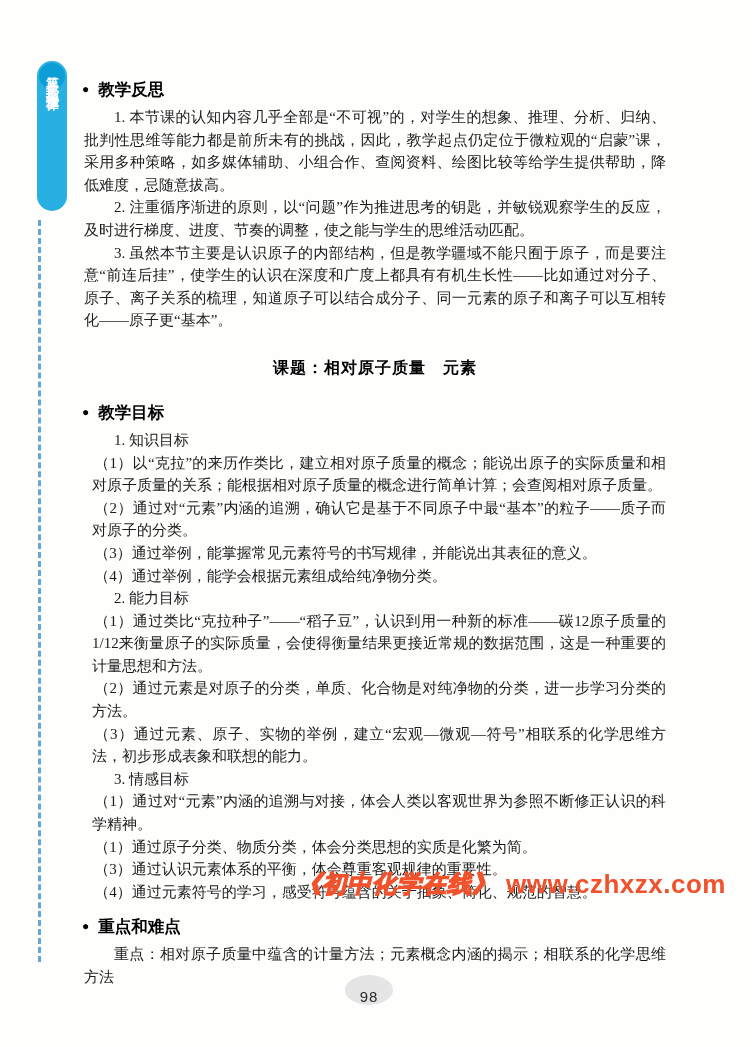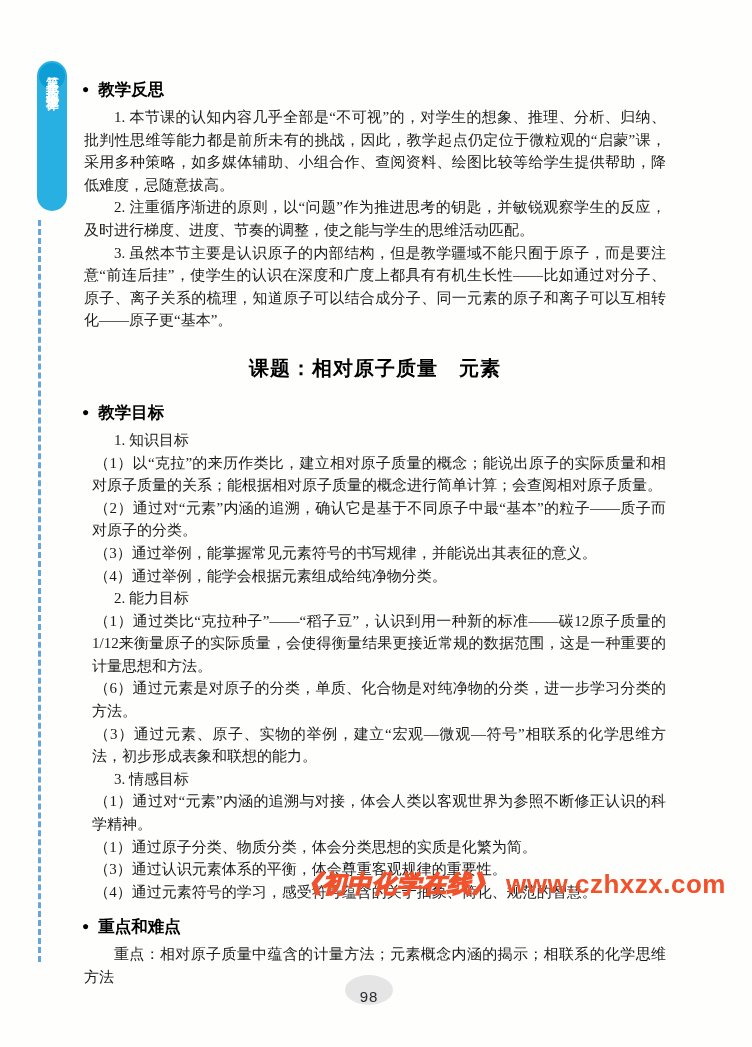--- a/index.html
+++ b/index.html
@@ -48,21 +48,21 @@
     font-weight:bold;font-size:16.5px;color:#000;
     margin:0 0 7px -2px;line-height:20px;
   }
   .sec-heading .bullet{font-size:12px;line-height:20px;}
   .mt{margin-top:13px;}
   p.para{margin:0;text-align:justify;text-justify:inter-character;}
   p.indent{text-indent:2em;}
   p.noindent{text-indent:0.15em;margin-left:8px;}
   .lesson-title{
     margin:23px 0 21px;text-align:center;
-    font-size:20px;font-weight:bold;color:#000;
+    font-size:16px;font-weight:bold;color:#000;
     letter-spacing:1px;line-height:26px;
   }
 
   
   .watermark{
     position:absolute;left:297px;top:868px;z-index:5;
     display:flex;align-items:center;gap:9px;white-space:nowrap;
     pointer-events:none;
   }
   .wm-outline{
@@ -118,21 +118,21 @@
       <span class="bullet">●</span>
       <span>教学目标</span>
     </div>
     <p class="para indent">1. 知识目标</p>
     <p class="para noindent">（1）以“克拉”的来历作类比，建立相对原子质量的概念；能说出原子的实际质量和相对原子质量的关系；能根据相对原子质量的概念进行简单计算；会查阅相对原子质量。</p>
     <p class="para noindent">（2）通过对“元素”内涵的追溯，确认它是基于不同原子中最“基本”的粒子——质子而对原子的分类。</p>
     <p class="para noindent">（3）通过举例，能掌握常见元素符号的书写规律，并能说出其表征的意义。</p>
     <p class="para noindent">（4）通过举例，能学会根据元素组成给纯净物分类。</p>
     <p class="para indent">2. 能力目标</p>
     <p class="para noindent">（1）通过类比“克拉种子”——“稻子豆”，认识到用一种新的标准——碳12原子质量的1/12来衡量原子的实际质量，会使得衡量结果更接近常规的数据范围，这是一种重要的计量思想和方法。</p>
-    <p class="para noindent">（6）通过元素是对原子的分类，单质、化合物是对纯净物的分类，进一步学习分类的方法。</p>
+    <p class="para noindent">（2）通过元素是对原子的分类，单质、化合物是对纯净物的分类，进一步学习分类的方法。</p>
     <p class="para noindent">（3）通过元素、原子、实物的举例，建立“宏观—微观—符号”相联系的化学思维方法，初步形成表象和联想的能力。</p>
     <p class="para indent">3. 情感目标</p>
     <p class="para noindent">（1）通过对“元素”内涵的追溯与对接，体会人类以客观世界为参照不断修正认识的科学精神。</p>
     <p class="para noindent">（1）通过原子分类、物质分类，体会分类思想的实质是化繁为简。</p>
     <p class="para noindent">（3）通过认识元素体系的平衡，体会尊重客观规律的重要性。</p>
     <p class="para noindent">（4）通过元素符号的学习，感受符号蕴含的关于抽象、简化、规范的智慧。</p>
 
     <div class="sec-heading mt">
       <span class="bullet">●</span>
       <span>重点和难点</span>

